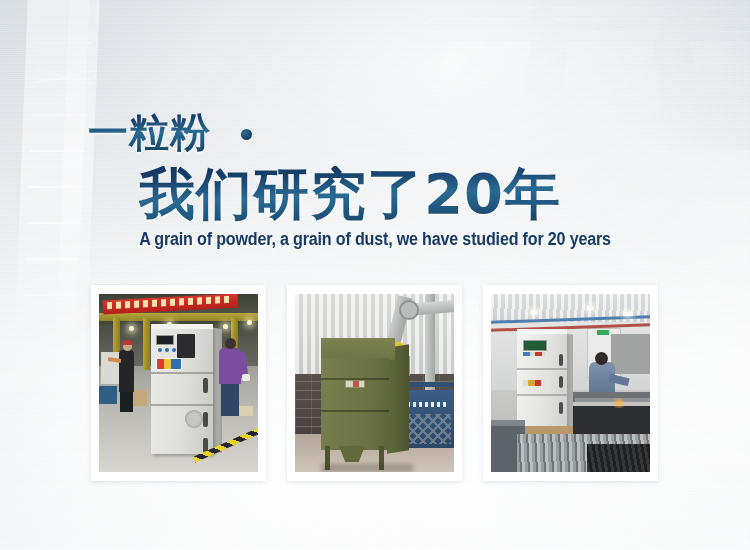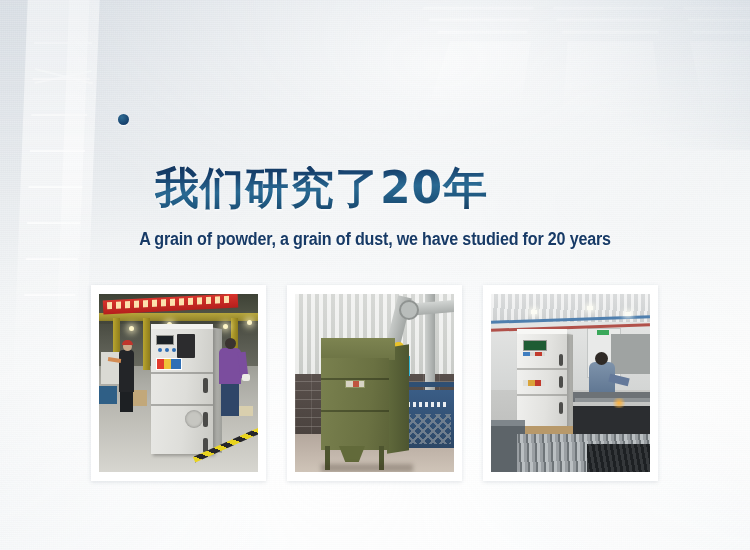--- a/index.html
+++ b/index.html
@@ -62,23 +62,23 @@
   .headline{position:absolute;left:0;top:0;width:750px;}
 
   .line1{
     position:absolute;left:88px;top:112px;
     display:flex;align-items:center;gap:0;
     font-family:"DejaVu Sans","Liberation Sans",sans-serif;
     font-size:40px;font-weight:bold;letter-spacing:1px;line-height:1;
     white-space:nowrap;
   }
   .line2{
-    position:absolute;left:155px;top:166px;
+    position:absolute;left:139px;top:166px;
     font-family:"DejaVu Sans","Liberation Sans",sans-serif;
-    font-size:44px;font-weight:bold;letter-spacing:1px;line-height:1;
+    font-size:56px;font-weight:bold;letter-spacing:1px;line-height:1;
     white-space:nowrap;
   }
   .cn-grad{
     background-image:linear-gradient(178deg,#14365f 0%,#16406c 20%,#2a6a93 52%,#1f5880 74%,#173f64 100%);
     -webkit-background-clip:text;background-clip:text;
     color:transparent;-webkit-text-fill-color:transparent;
     filter:drop-shadow(0 1px 1px rgba(255,255,255,.85));
   }
   .dot{
     display:inline-block;width:11px;height:11px;border-radius:50%;
@@ -266,20 +266,21 @@
 
     <div class="corner-tr"></div>
     <div class="corner-bl"></div>
     <div class="haze"></div>
     <div class="grain"></div>
   </div>
 
   <div class="headline">
 
     <div class="line1">
+      <span class="cn-grad">一粒粉</span>
       <span class="dot"></span>
     </div>
 
     <div class="line2 cn-grad">我们研究了20年</div>
 
     <div class="subtitle">A grain of powder, a grain of dust, we have studied for 20 years</div>
   </div>
 
   <div class="photos">
 

